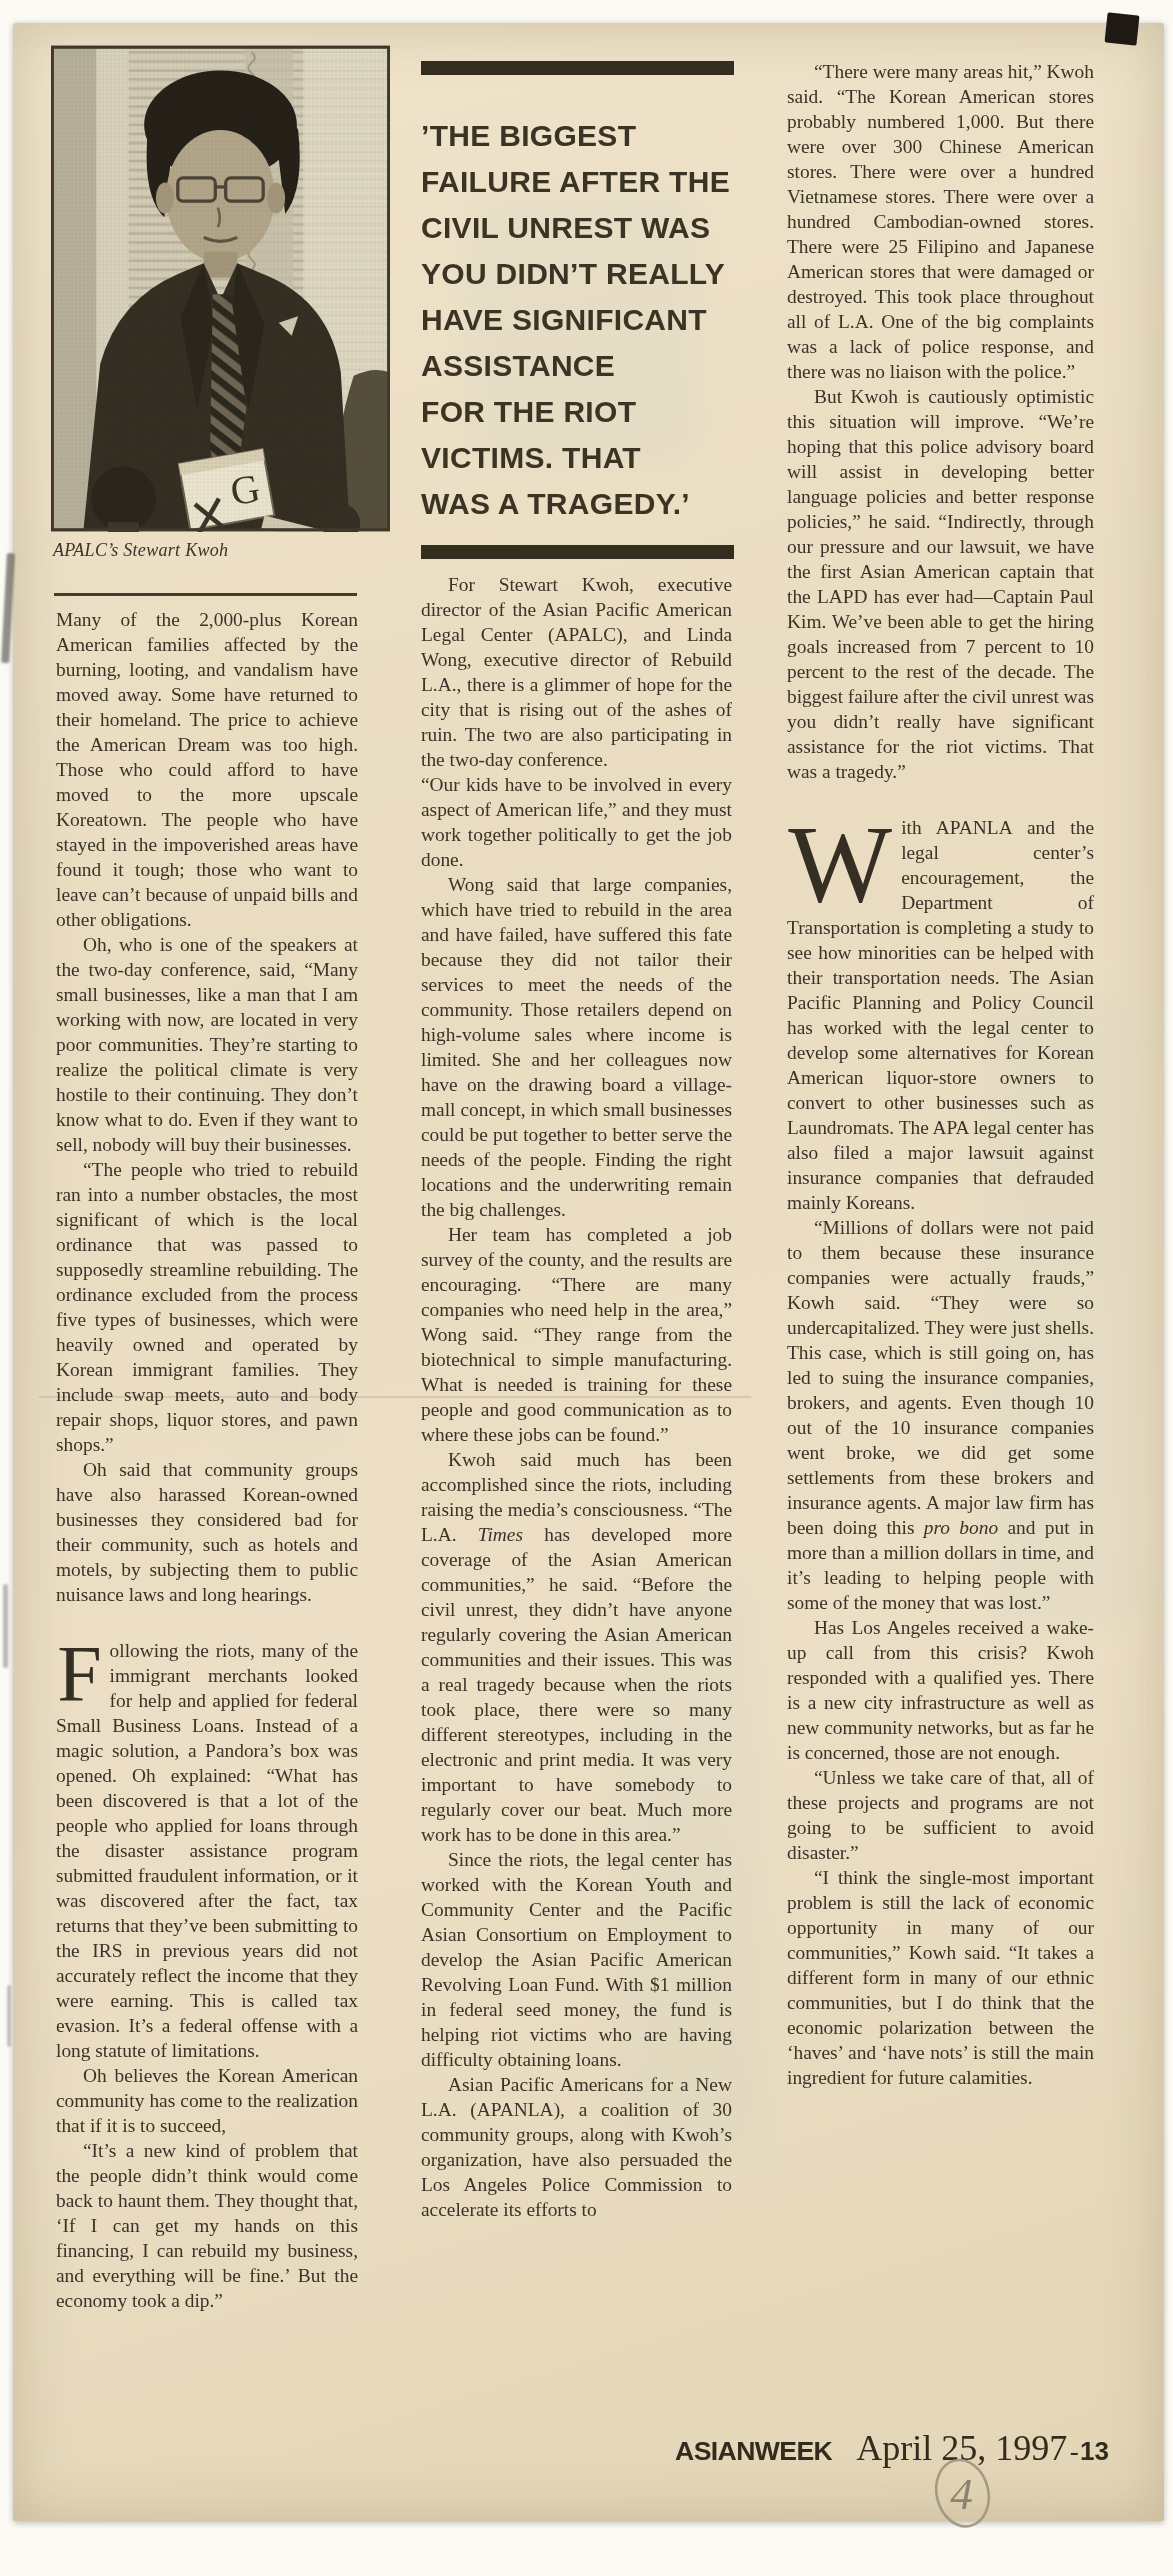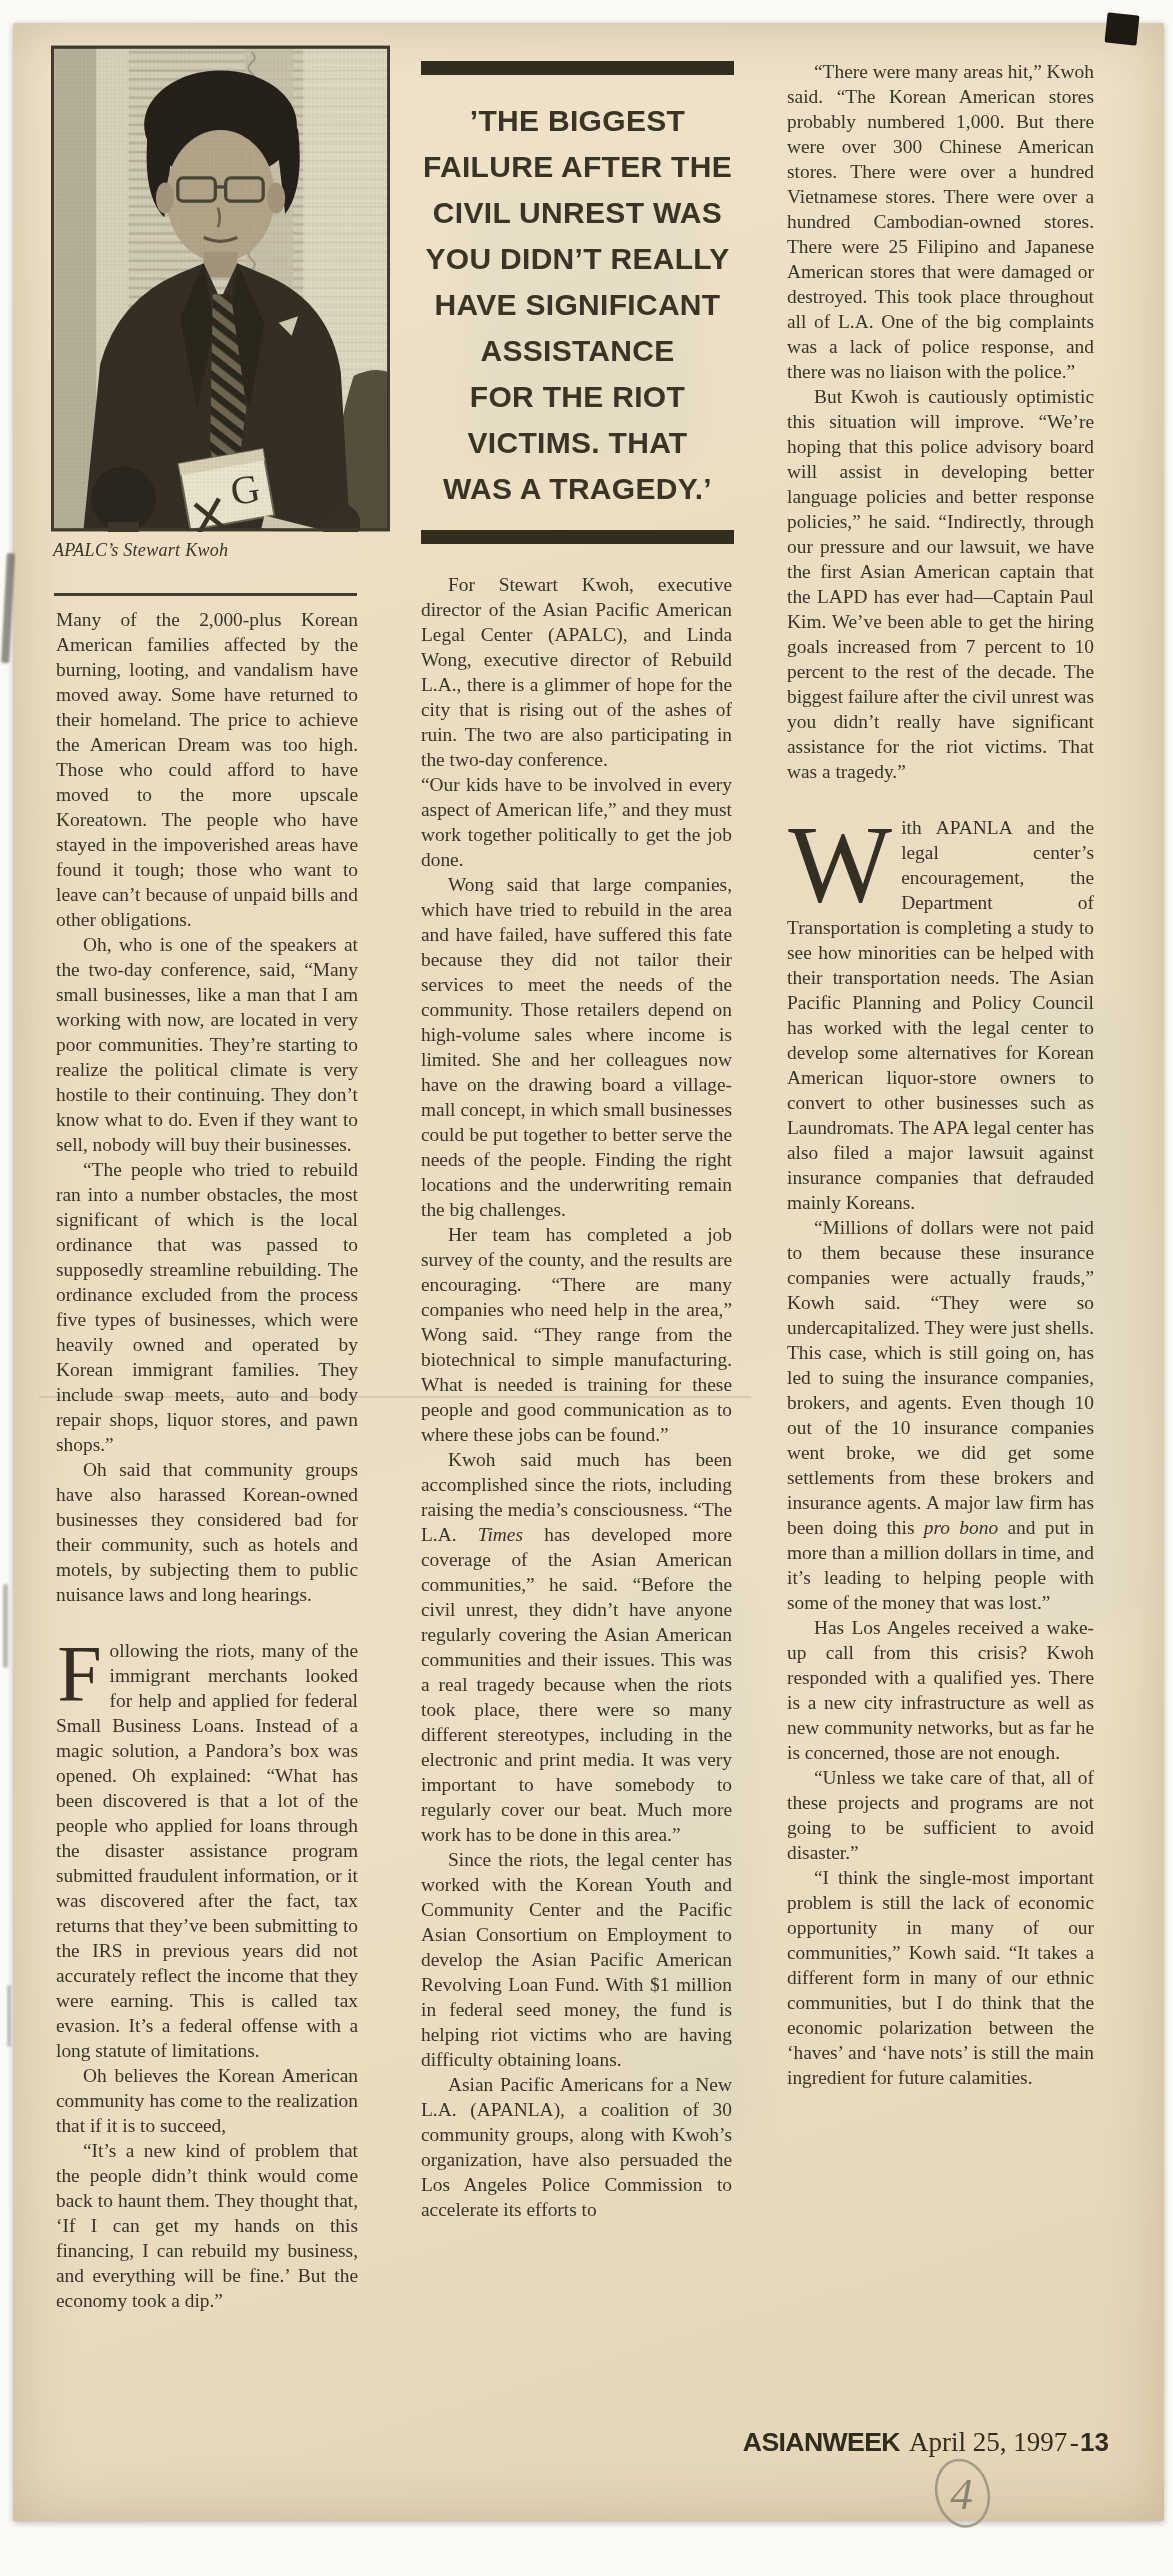--- a/index.html
+++ b/index.html
@@ -41,32 +41,32 @@
   .para.gap{margin-top:31px;}
   .dropcap{
     float:left;font-size:80px;line-height:63px;padding:5.2px 7.8px 0 1.3px;color:#352f23;
   }
   .dropcap.big{font-size:110px;line-height:85px;padding:6.5px 9px 0 1.3px;}
   .it{font-style:italic;}
   
   .pullquote{position:absolute;left:408px;top:38px;width:313px;}
   .bar{height:14.2px;background:#332d1f;}
   .pq-text{
-    white-space:pre-line;text-align:center;
+    white-space:pre-line;text-align:left;
     font-family:"Liberation Sans", sans-serif;font-weight:700;
     font-size:30px;line-height:46px;letter-spacing:0.3px;color:#3b3424;
-    padding:23px 0 18px 0;
+    padding:38px 0 18px 0;
   }
   
   .footer{
     position:absolute;left:583px;top:2404px;width:513px;text-align:right;
     color:#322c1f;white-space:nowrap;
   }
   .brand{font-family:"Liberation Sans", sans-serif;font-weight:700;font-size:26.6px;letter-spacing:-0.6px;}
-  .fdate{font-size:27px;margin-left:9px;}
+  .fdate{font-size:36px;margin-left:24px;}
   .fsep{font-size:27px;margin-left:2.6px;}
   .fpage{font-family:"Liberation Sans", sans-serif;font-weight:700;font-size:26px;margin-left:1.3px;}
   
   .pencil{position:absolute;left:914px;top:2430px;width:71px;height:81px;}
   
   .mark-tr{
     position:absolute;left:1093px;top:-9px;width:32px;height:30px;background:#1e1a13;border-radius:1.9px;
     transform:rotate(6deg);
   }
   .smudge{position:absolute;background:rgba(42,36,24,.5);filter:blur(1px);border-radius:2.6px;}

